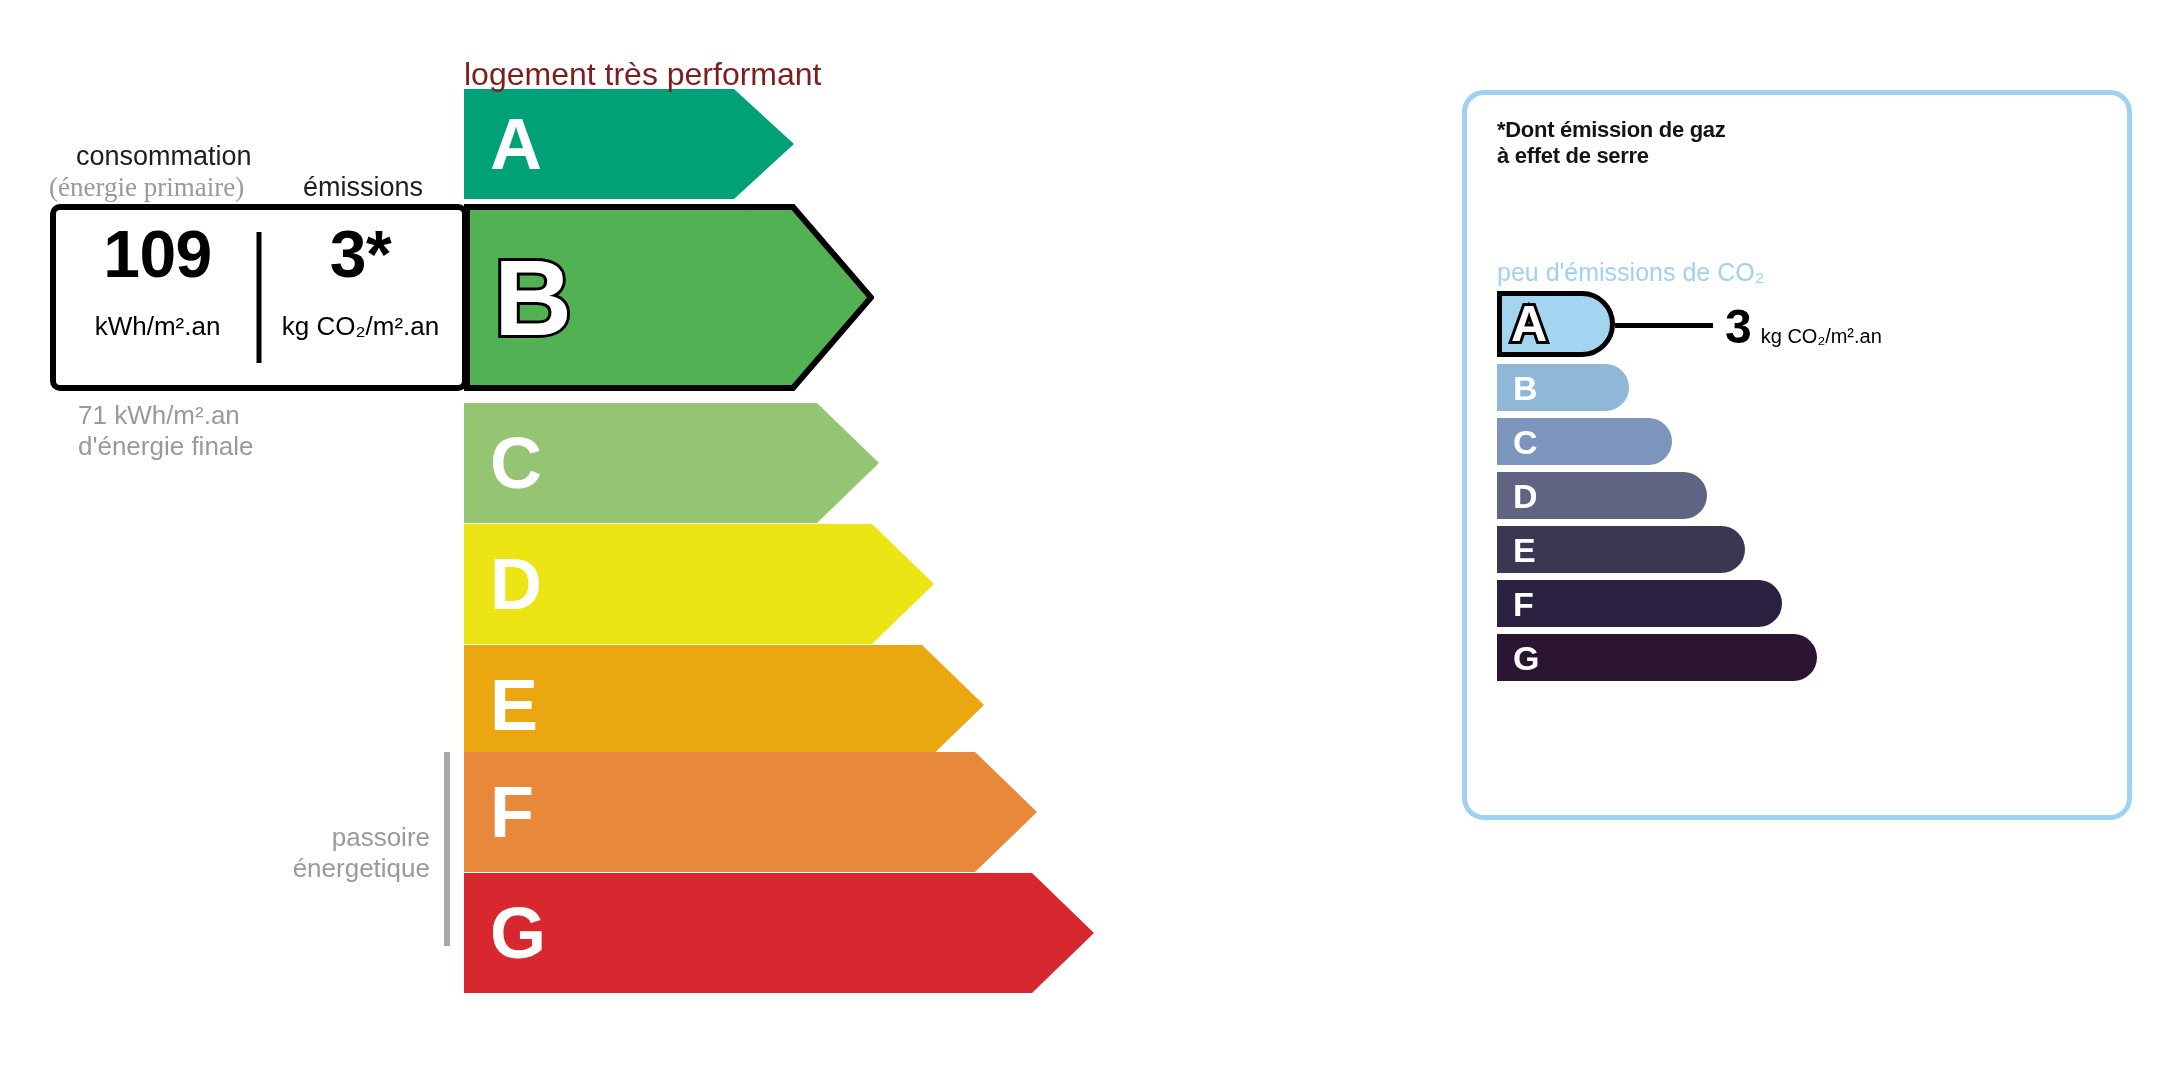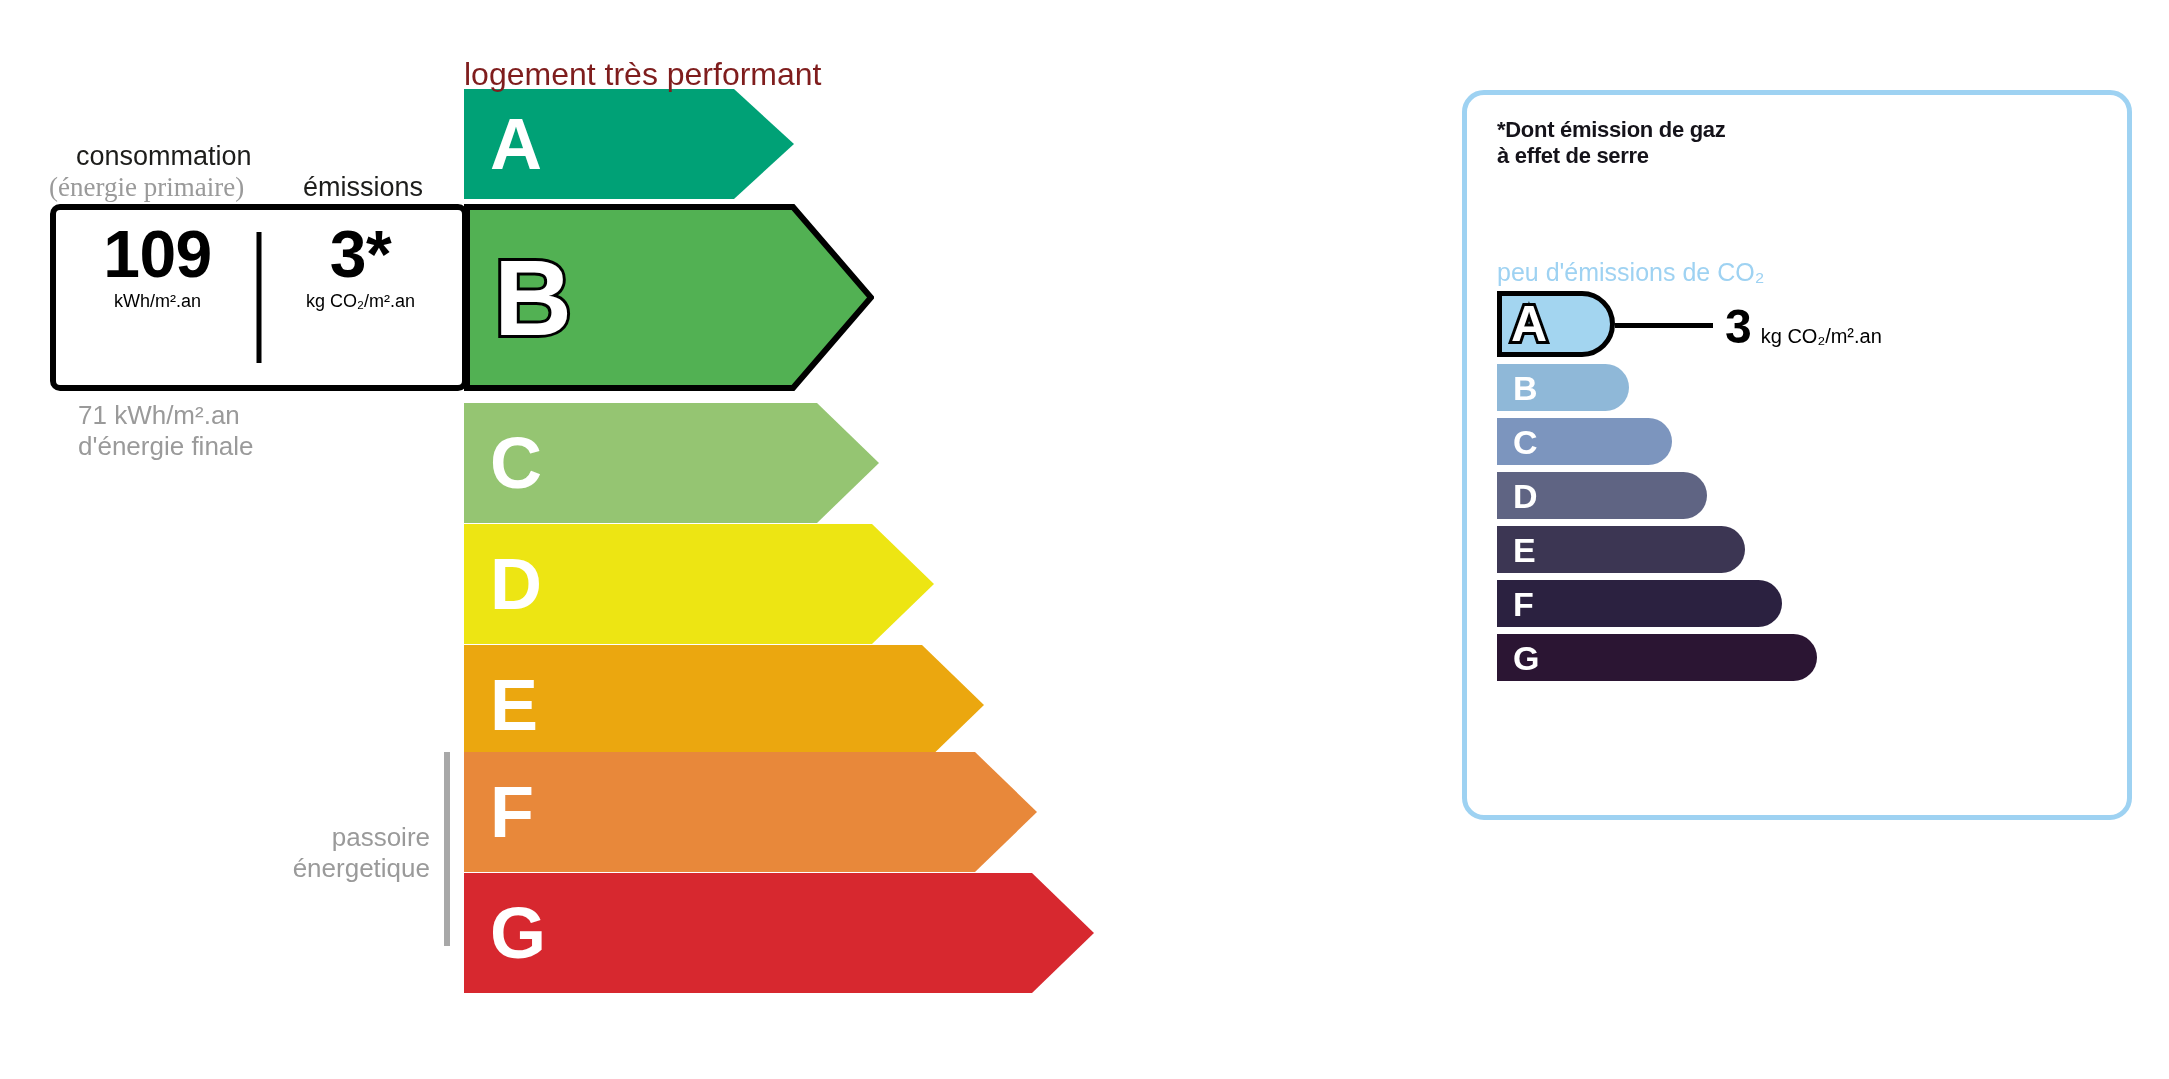--- a/index.html
+++ b/index.html
@@ -72,23 +72,23 @@
   #val-cell-conso { left: 0; }
   #val-cell-emis  { left: 50%; }
   .val-number {
     font-size: 66px;
     font-weight: bold;
     color: #000;
     line-height: 1.0;
     letter-spacing: -0.5px;
   }
   .val-unit {
-    font-size: 18px;
+    font-size: 26px;
     color: #000;
-    margin-top: 4px;
+    margin-top: 24px;
     white-space: nowrap;
   }
 
   #final-energy {
     position: absolute;
     left: 78px;
     top: 400px;
     font-size: 26px;
     line-height: 1.18;
     color: #9a9a9a;

